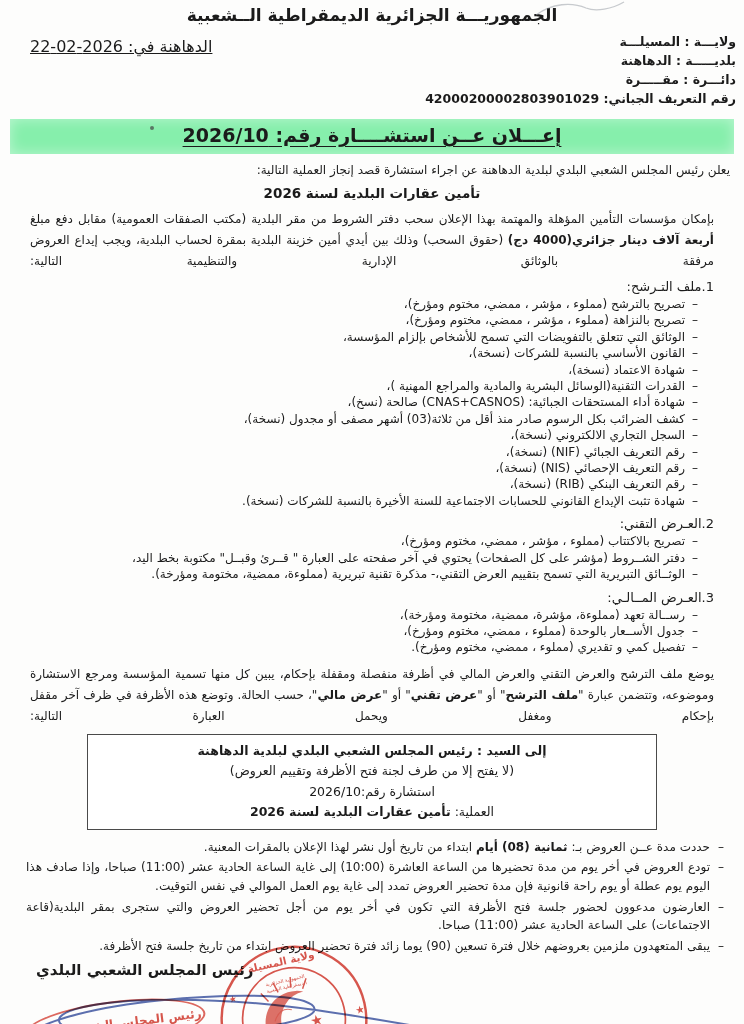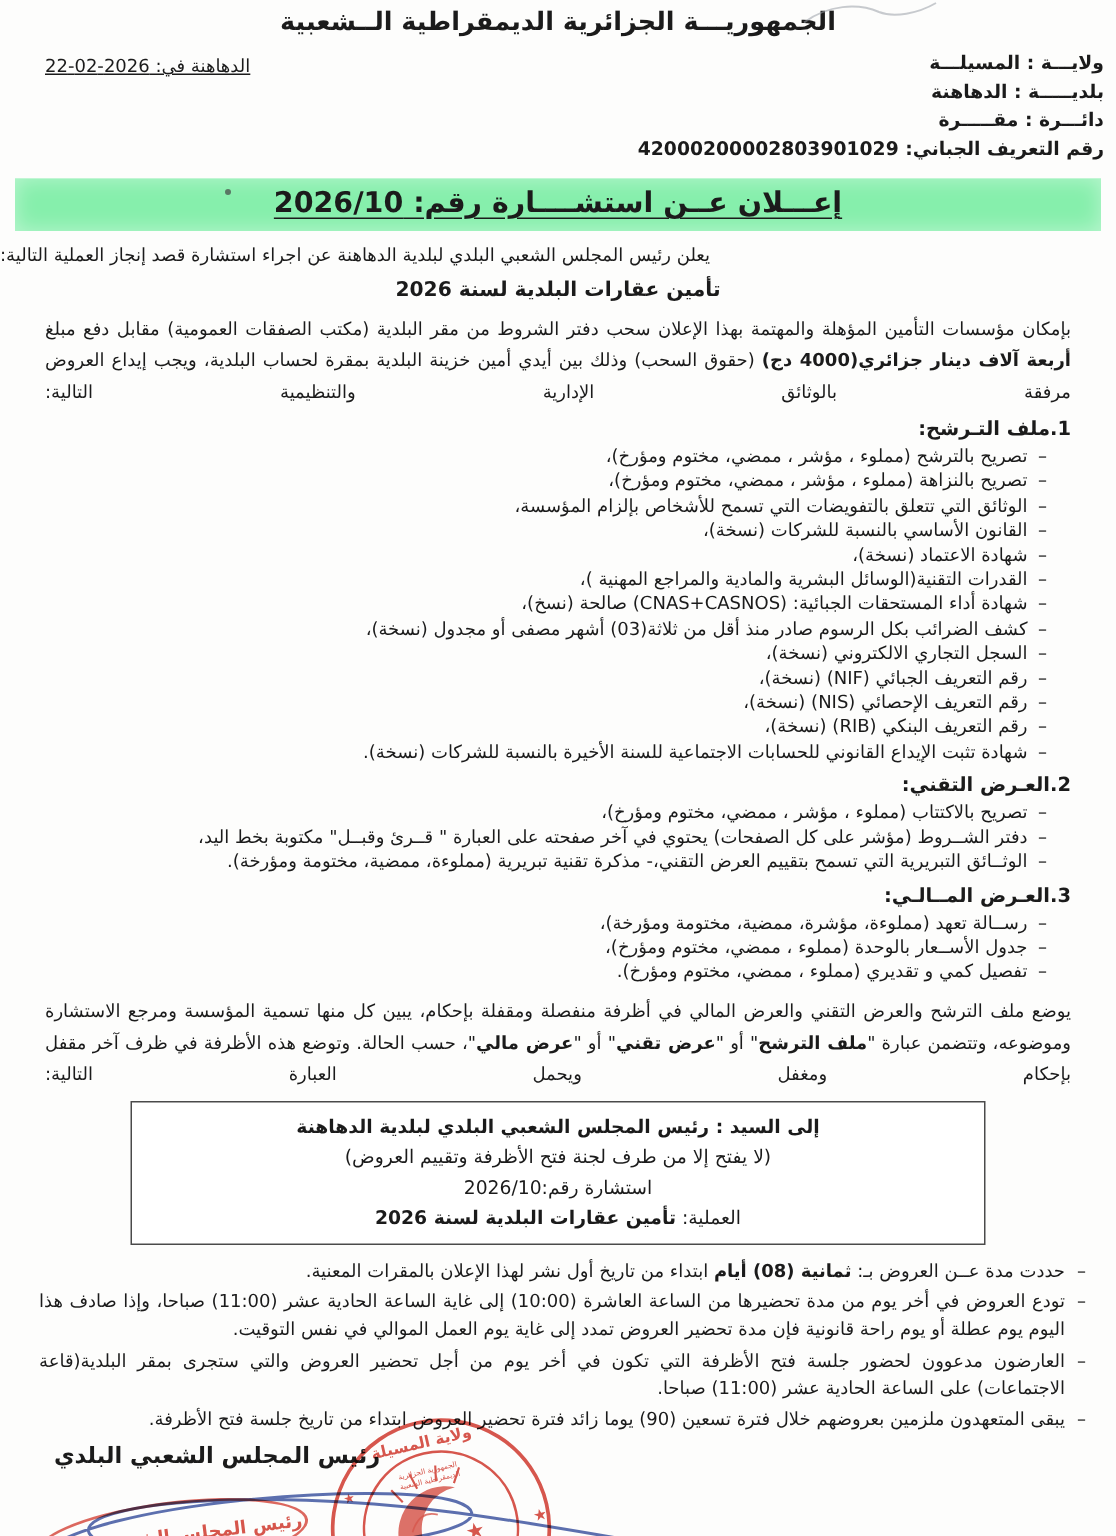--- a/index.html
+++ b/index.html
@@ -6,33 +6,33 @@
   body{
     width:744px;height:1024px;overflow:hidden;background:#fefefe;
     font-family:"DejaVu Sans",sans-serif;color:#1b1b1b;direction:rtl;
   }
   .page{position:relative;width:744px;height:1024px;background:#fdfdfc;}
 
   .republic{text-align:center;font-weight:bold;font-size:17px;padding-top:5px;letter-spacing:.2px;}
 
   .hdr-row{display:flex;justify-content:space-between;align-items:flex-start;padding:7px 8px 0 30px;}
   .admin div{font-weight:bold;font-size:12.5px;line-height:19px;white-space:nowrap;}
-  .date-line{font-size:12px;text-decoration:underline;margin-top:5px;white-space:nowrap;}
+  .date-line{font-size:16px;text-decoration:underline;margin-top:5px;white-space:nowrap;}
 
   .banner{margin:11px 10px 0;background:#86efac;text-align:center;padding:5px 0 8px;
           box-shadow:inset 0 0 14px rgba(255,255,255,.45);}
   .banner span{font-weight:bold;font-size:19px;text-decoration:underline;text-underline-offset:4px;}
 
-  .intro{text-align:left;font-size:12px;margin:9px 14px 0 0;}
+  .intro{text-align:right;font-size:12px;margin:9px 14px 0 0;}
   .operation{text-align:center;font-weight:bold;font-size:13.5px;margin-top:8px;}
 
   .para{font-size:12px;margin:8px 30px 0;line-height:21px;text-align:justify;text-align-last:justify;}
   .b{font-weight:bold;}
 
-  .sec-h{font-size:13px;font-weight:bold;margin:7px 30px 0 0;}
+  .sec-h{font-size:13px;font-weight:normal;margin:7px 30px 0 0;}
   ul.doc{list-style:none;margin:2px 46px 0 26px;padding:0;font-size:12px;}
   ul.doc li{position:relative;padding-right:13px;line-height:16.4px;}
   ul.doc li::before{content:"–";position:absolute;right:0;top:0;}
 
   .box{width:528px;margin:7px auto 0;border:1.6px solid #4a4a4a;text-align:center;
        font-size:12.5px;line-height:20.5px;padding:6px 20px;background:#fff;}
   .box .bl{font-weight:bold;}
 
   ul.terms{list-style:none;margin:8px 20px 0 26px;padding:0;font-size:12px;}
   ul.terms li{position:relative;padding-right:14px;line-height:18.6px;margin-bottom:2px;text-align:justify;}

